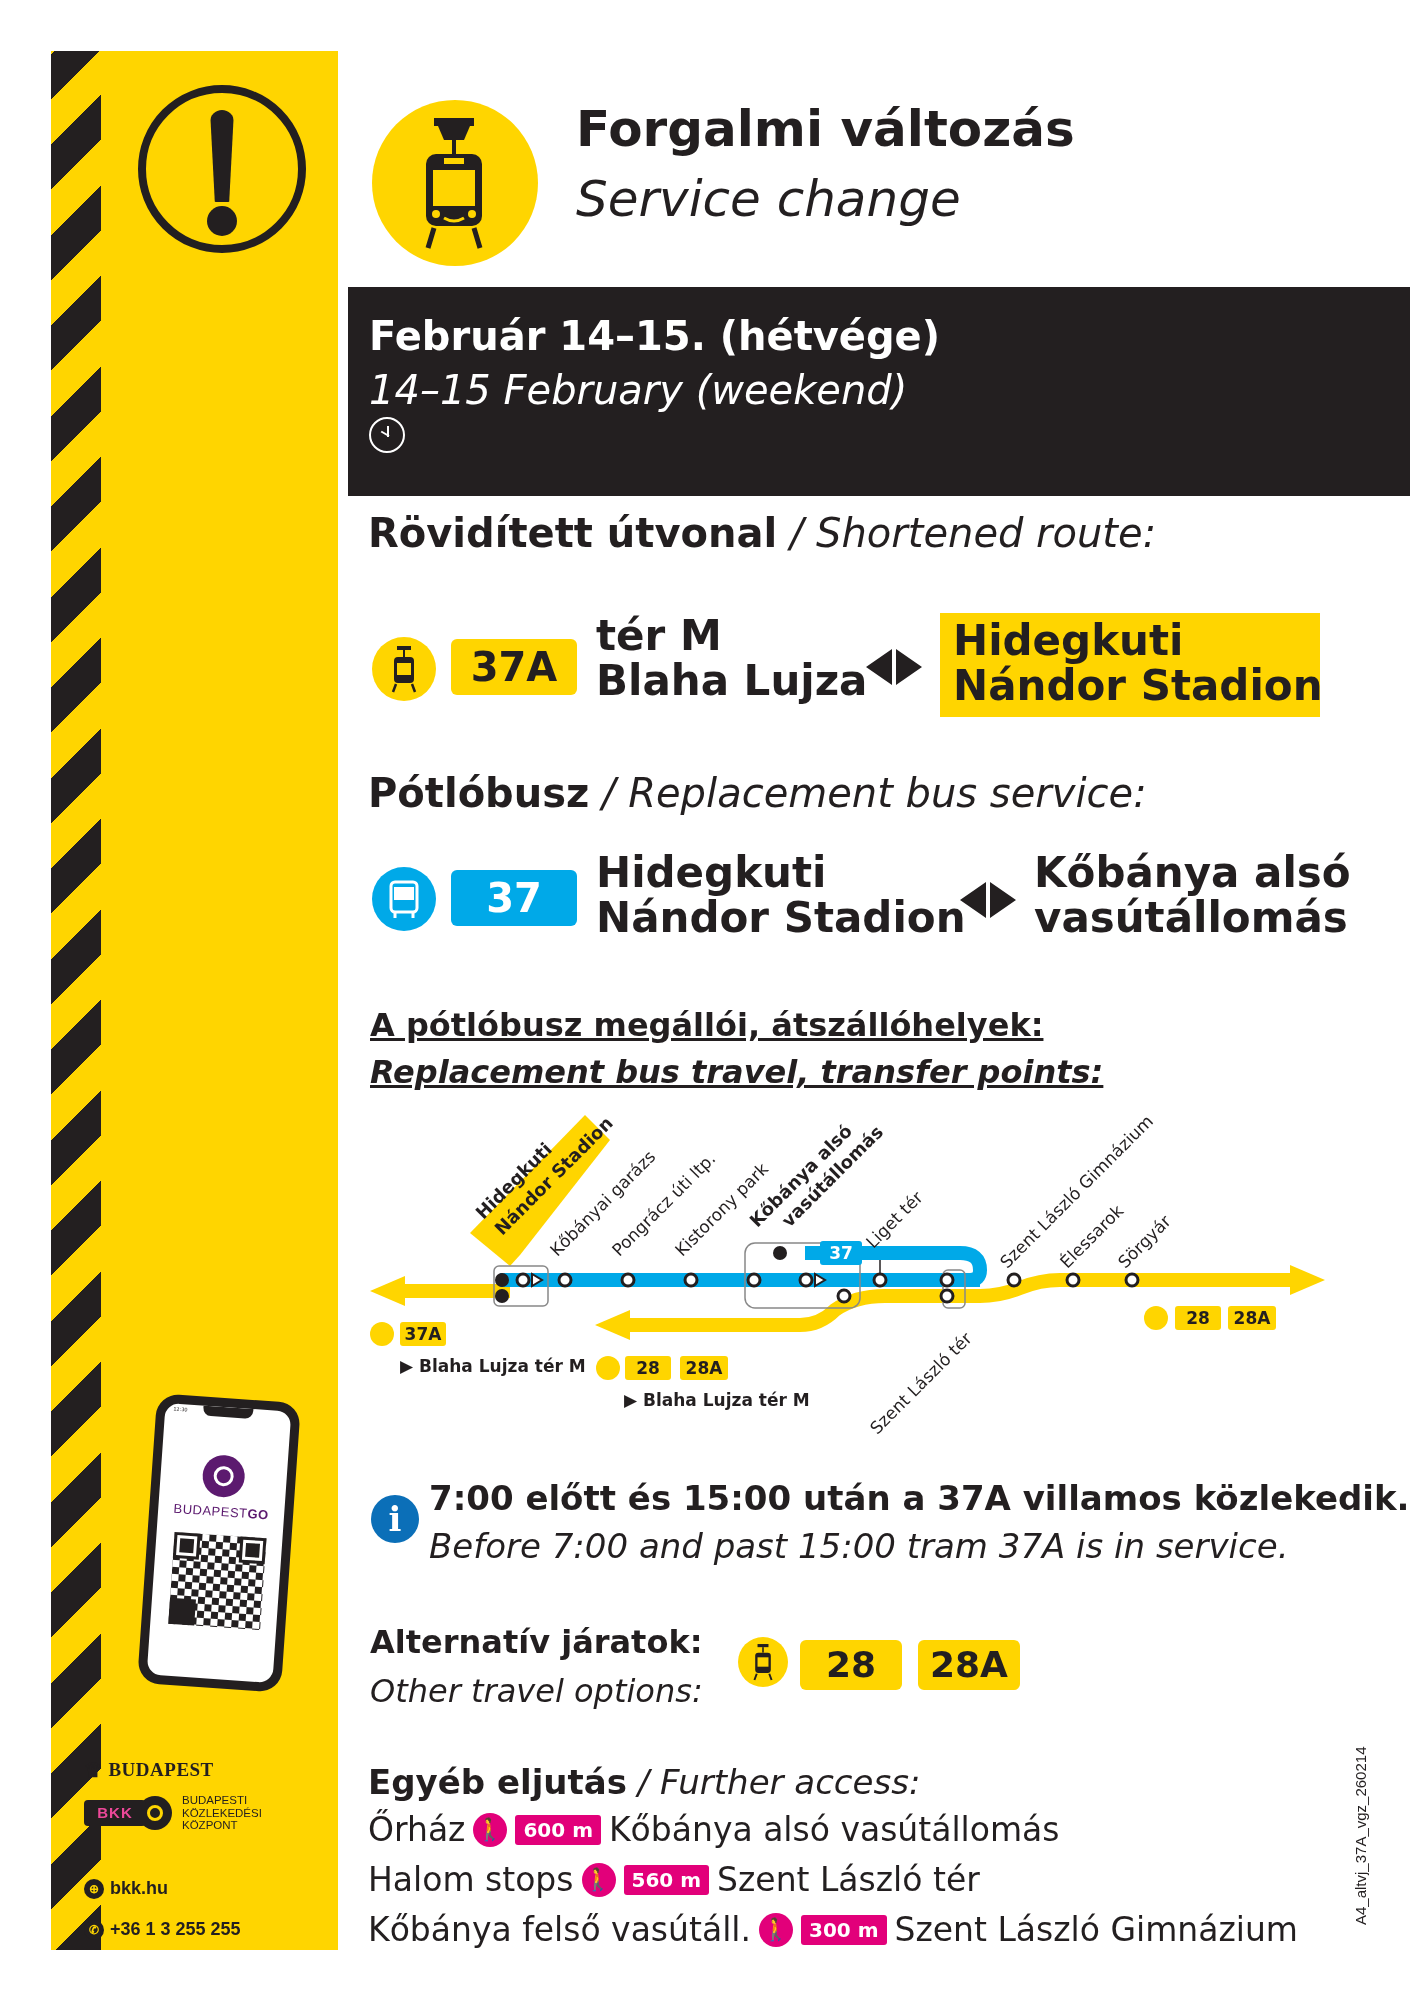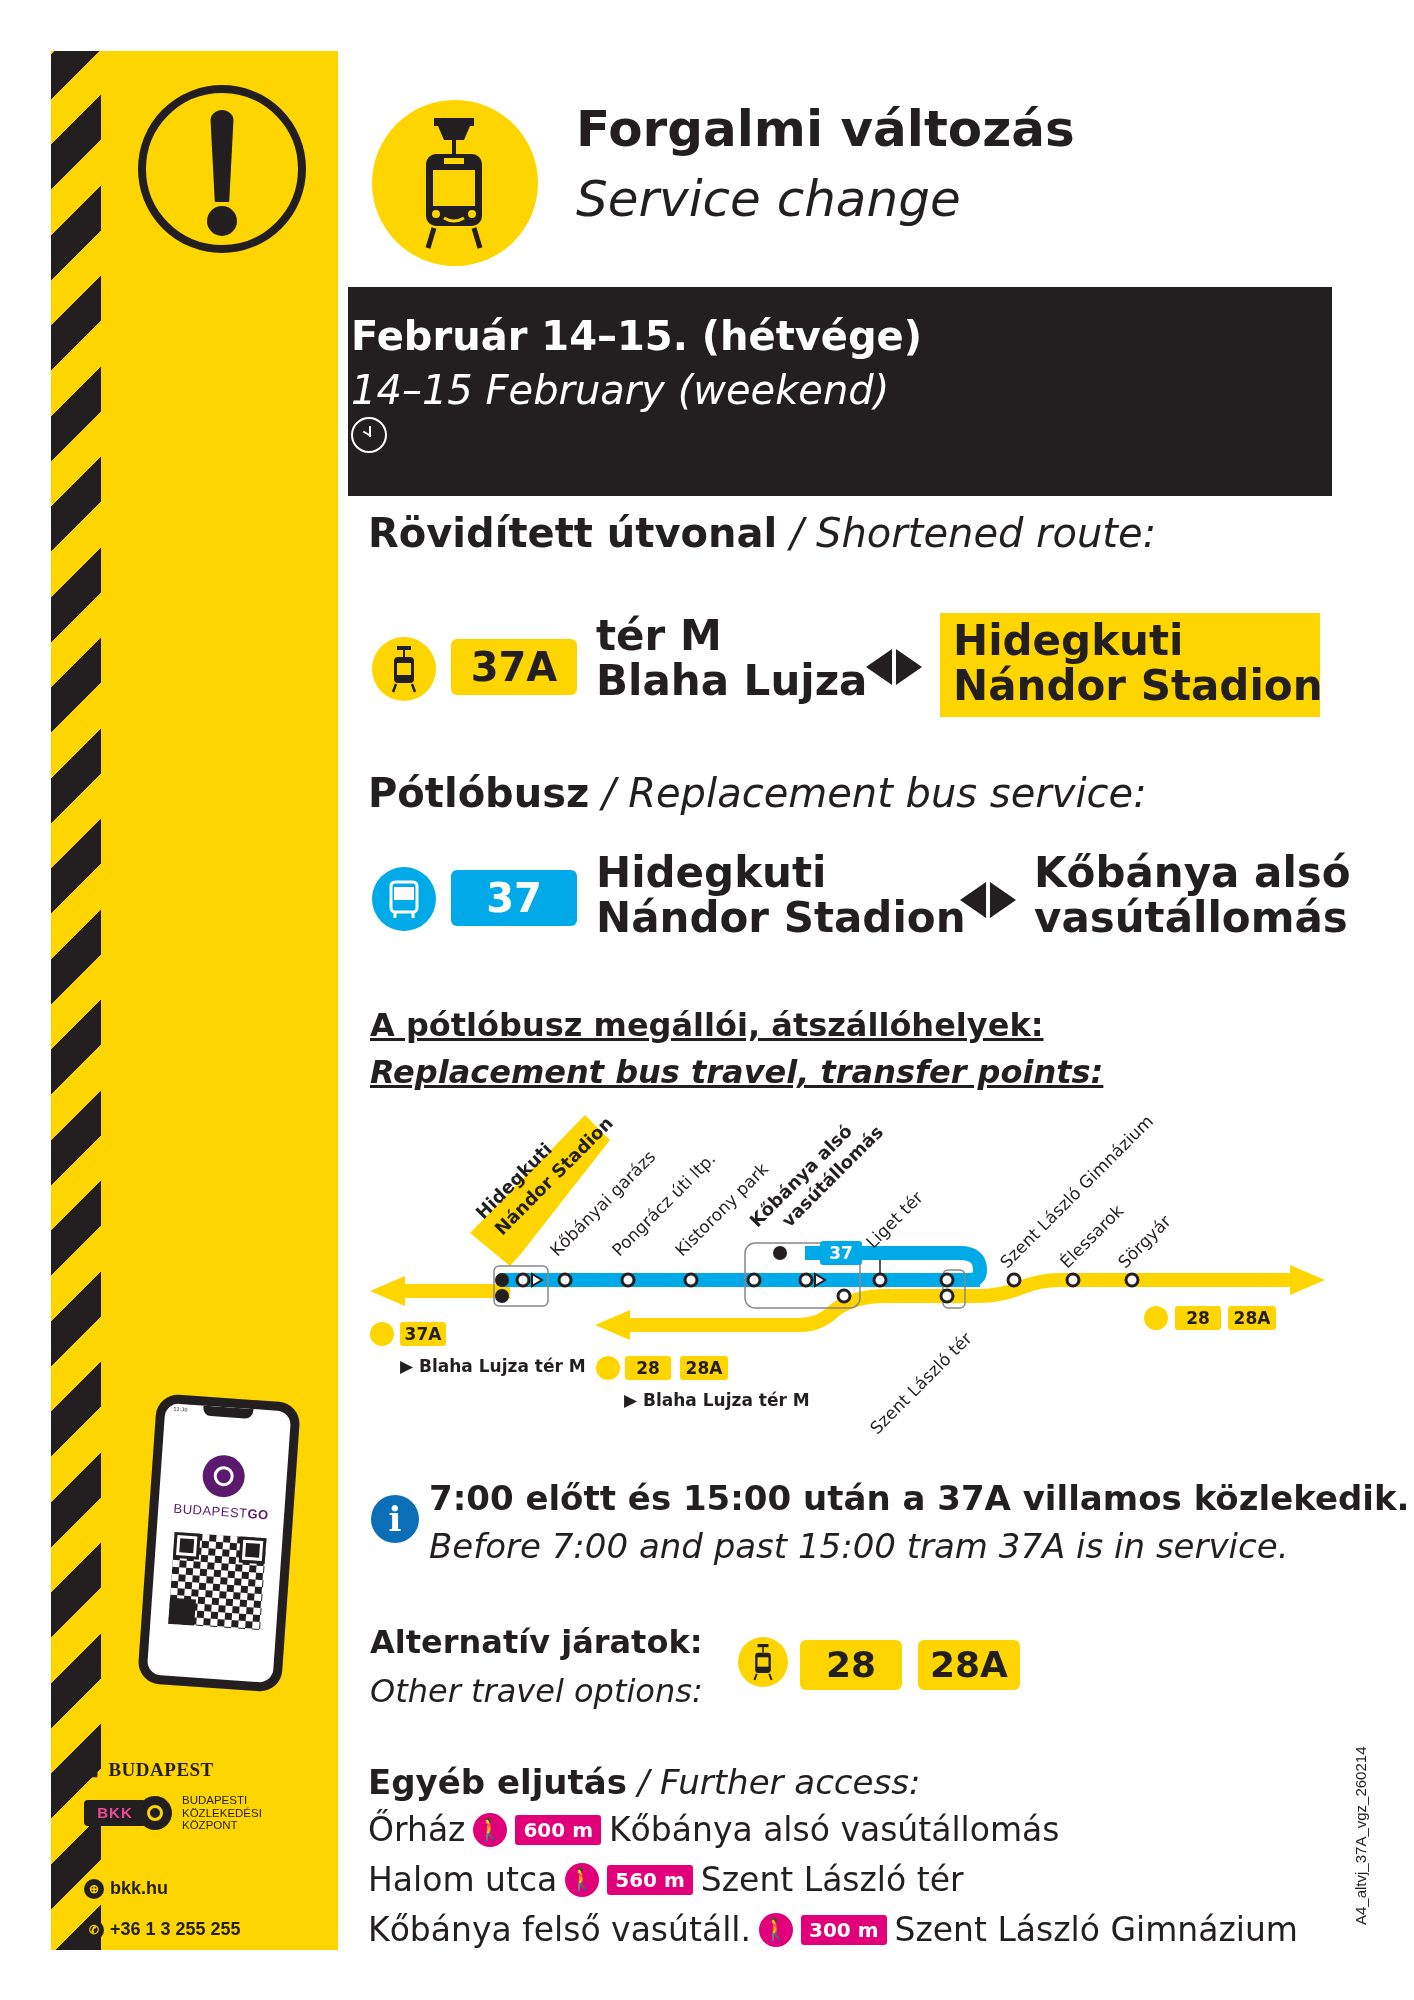--- a/index.html
+++ b/index.html
@@ -47,21 +47,21 @@
   #web-row { top: 1827px; display:flex; align-items:center; gap:6px; font-weight:700; font-size:18px; }
   #phone-row { top: 1868px; display:flex; align-items:center; gap:6px; font-weight:700; font-size:18px; }
   .round-icon { width: 20px; height: 20px; border-radius:50%; background:#231f20; color:#ffd500; font-size:12px; text-align:center; line-height:20px; }
 
   
   #tram-circle { position:absolute; left:372px; top:100px; width:166px; height:166px; border-radius:50%; background:#ffd500; }
   #title-hu { position:absolute; left:576px; top:100px; font-size:50px; font-weight:700; }
   #title-en { position:absolute; left:576px; top:170px; font-size:50px; font-style:italic; }
 
   
-  #datebox { position:absolute; left:348px; top:287px; width:984px; height:209px; background:#231f20; color:#fff; padding:22px 0 0 3px; }
+  #datebox { position:absolute; left:348px; top:287px; width:1062px; height:209px; background:#231f20; color:#fff; padding:22px 0 0 21px; }
   #datebox .d1 { font-size:40px; font-weight:700; line-height:54px; }
   #datebox .d2 { font-size:40px; font-style:italic; line-height:54px; }
   #datebox .d3 { font-size:40px; font-weight:700; line-height:54px; display:flex; align-items:center; gap:8px; }
   #datebox .clock { width:36px; height:36px; border:2px solid #fff; border-radius:50%; position:relative; }
   #datebox .clock::before { content:""; position:absolute; left:16px; top:7px; width:2px; height:11px; background:#fff; }
   #datebox .clock::after { content:""; position:absolute; left:9px; top:16px; width:9px; height:2px; background:#fff; transform:rotate(30deg); transform-origin:right center; }
 
   h2.section { position:absolute; left:368px; font-size:40px; font-weight:700; }
   h2.section i { font-weight:400; }
 
@@ -324,21 +324,21 @@
 <div id="further-title">
   <span>Egyéb eljutás</span><i> / </i><i>Further access:</i>
 </div>
 <div class="access-row" style="top:1810px;">
   <span>Őrház</span>
   <span class="walk">🚶</span>
   <span class="dist">600 m</span>
   <span>Kőbánya alsó vasútállomás</span>
 </div>
 <div class="access-row" style="top:1860px;">
-  <span>Halom utca</span>
+  <span>Halom stops</span>
   <span class="walk">🚶</span>
   <span class="dist">560 m</span>
   <span>Szent László tér</span>
 </div>
 <div class="access-row" style="top:1910px;">
   <span>Kőbánya felső vasútáll.</span>
   <span class="walk">🚶</span>
   <span class="dist">300 m</span>
   <span>Szent László Gimnázium</span>
 </div>

